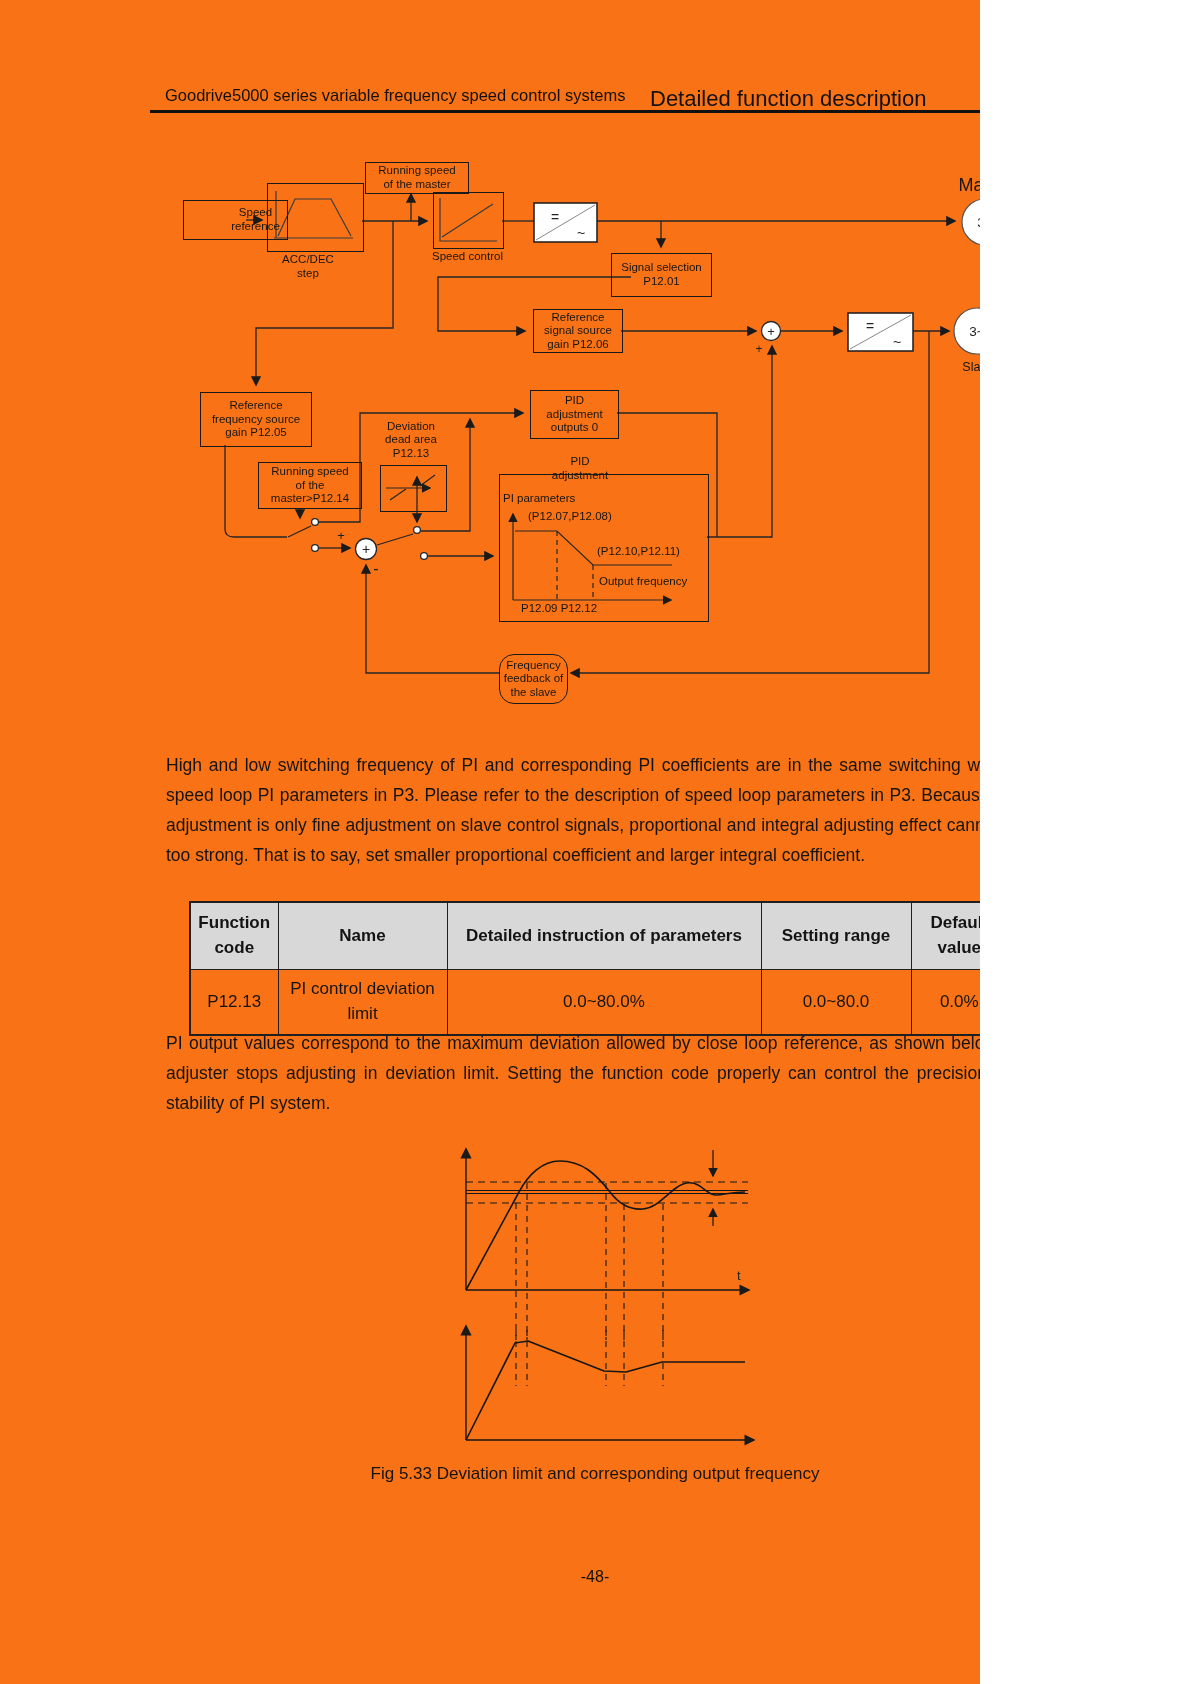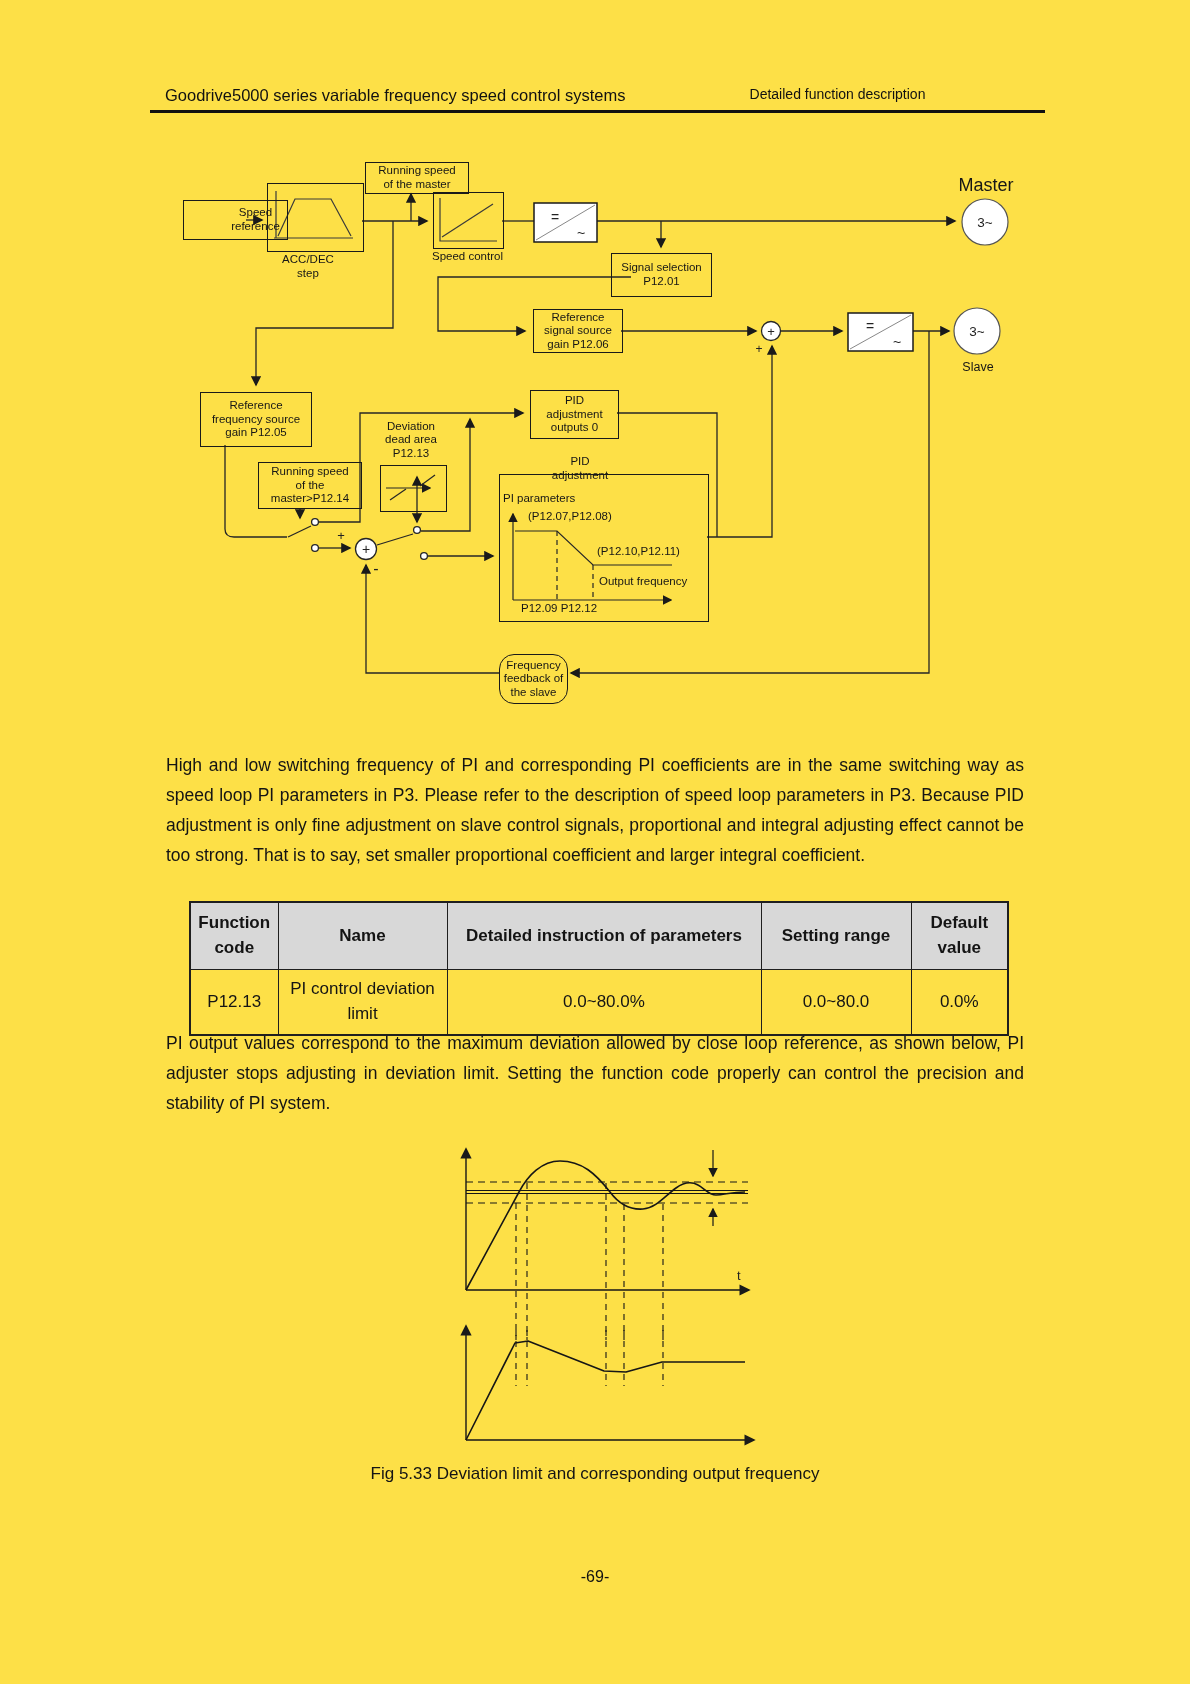--- a/index.html
+++ b/index.html
@@ -1,27 +1,27 @@
 <!DOCTYPE html>
 <html><head>
 <meta charset="utf-8">
 <style>
   html,body{margin:0;padding:0;background:#fff;}
-  #page{position:relative;width:1190px;height:1684px;background:#fde047;
+  #page{position:relative;width:980px;height:1684px;background:#f97316;
         font-family:"Liberation Sans",sans-serif;color:#111;overflow:hidden;}
   #wires{position:absolute;left:0;top:0;z-index:1;}
   .lb,.bx,.tx{position:absolute;z-index:2;display:flex;align-items:center;justify-content:center;
       text-align:center;white-space:pre-line;font-size:11.5px;line-height:1.18;color:#161616;}
   .bx{border:1.5px solid #1a1a1a;background:transparent;}
   .tx{justify-content:flex-start;text-align:left;white-space:nowrap;}
   .para{position:absolute;z-index:2;width:858px;left:166px;font-size:17.5px;line-height:30px;
       text-align:justify;color:#141414;}
   .caption{position:absolute;z-index:2;left:0;width:1190px;text-align:center;font-size:17px;color:#141414;}
   #hdr-left{position:absolute;left:165px;top:86px;font-size:16.5px;z-index:2;}
-  #hdr-right{position:absolute;left:650px;top:86px;width:375px;text-align:center;font-size:14px;z-index:2;}
+  #hdr-right{position:absolute;left:650px;top:86px;width:375px;text-align:left;font-size:22px;z-index:2;}
   #hdr-rule{position:absolute;left:150px;top:110px;width:895px;height:3px;background:#111;z-index:2;}
   table.ft{position:absolute;left:189px;top:901px;width:818px;z-index:2;border-collapse:collapse;
       font-size:17px;color:#141414;table-layout:fixed;}
   table.ft td,table.ft th{border:1.6px solid #1f1f1f;vertical-align:middle;text-align:center;
       padding:4px 4px;line-height:1.45;}
   table.ft{border:2.5px solid #1f1f1f;}
   table.ft th{background:#d8d8d8;font-weight:bold;height:58px;}
   table.ft td{height:56px;}
   td.cell-left{text-align:left;padding-left:11px;}
   #footer{position:absolute;left:0;top:1568px;width:1190px;text-align:center;font-size:16px;z-index:2;}
@@ -234,15 +234,15 @@
       <td>0.0~80.0</td>
       <td>0.0%</td>
     </tr>
   </tbody>
     </table>
 
   <p class="para" style="top:1028px;margin:0;">PI output values correspond to the maximum deviation allowed by close loop reference, as shown below, PI adjuster stops adjusting in deviation limit. Setting the function code properly can control the precision and stability of PI system.</p>
 
   <div class="caption" style="top:1464px;">Fig 5.33 Deviation limit and corresponding output frequency</div>
 
-  <div id="footer">-69-</div>
+  <div id="footer">-48-</div>
 
 </div>
 
 </body></html>

